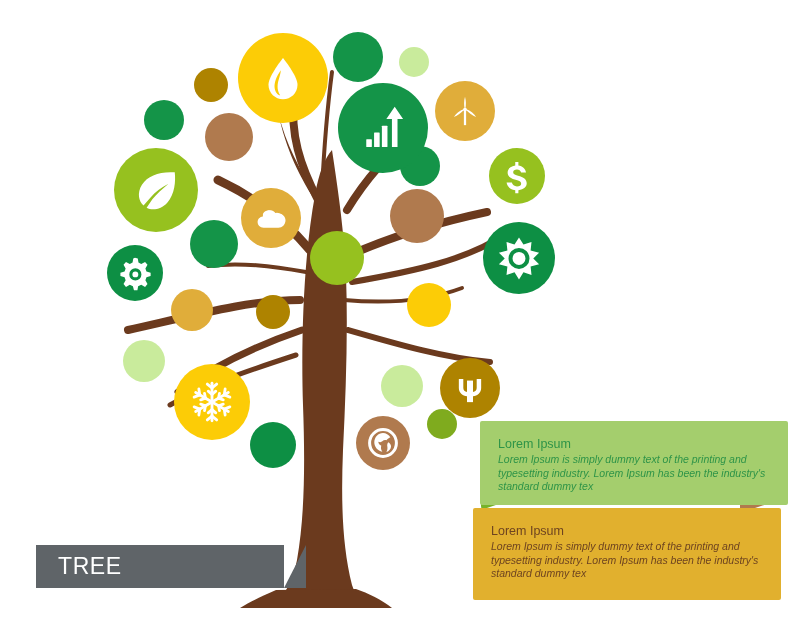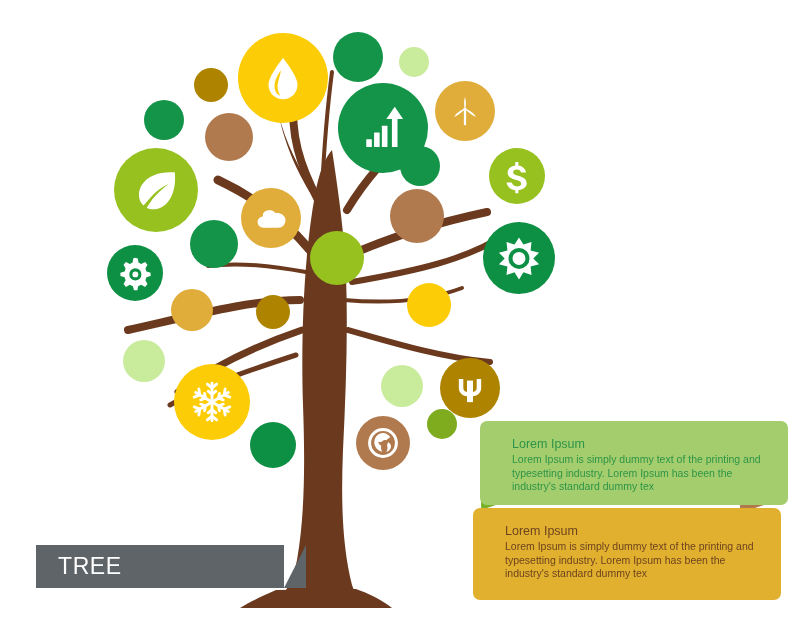--- a/index.html
+++ b/index.html
@@ -50,34 +50,35 @@
     height: 0;
     border-style: solid;
     border-width: 0 0 43px 22px;
     border-color: transparent transparent #5f6468 transparent;
   }
 
   
   .callout {
     position: absolute;
     box-sizing: border-box;
-    border-radius: 7px;
-    padding: 16px 22px 14px 32px;
+    border-radius: 2px;
+    padding: 16px 22px 14px 18px;
     z-index: 5;
   }
   .callout .c-title {
     font-size: 12.5px;
     margin: 0 0 2px 0;
     font-weight: normal;
   }
   .callout .c-body {
     font-size: 10.5px;
     line-height: 13.5px;
     margin: 0;
     max-width: 268px;
+    font-style: italic;
   }
 
   #callout-green {
     left: 480px;
     top: 421px;
     width: 308px;
     height: 84px;
     background: #a4ce6d;
     color: #2e9448;
   }

